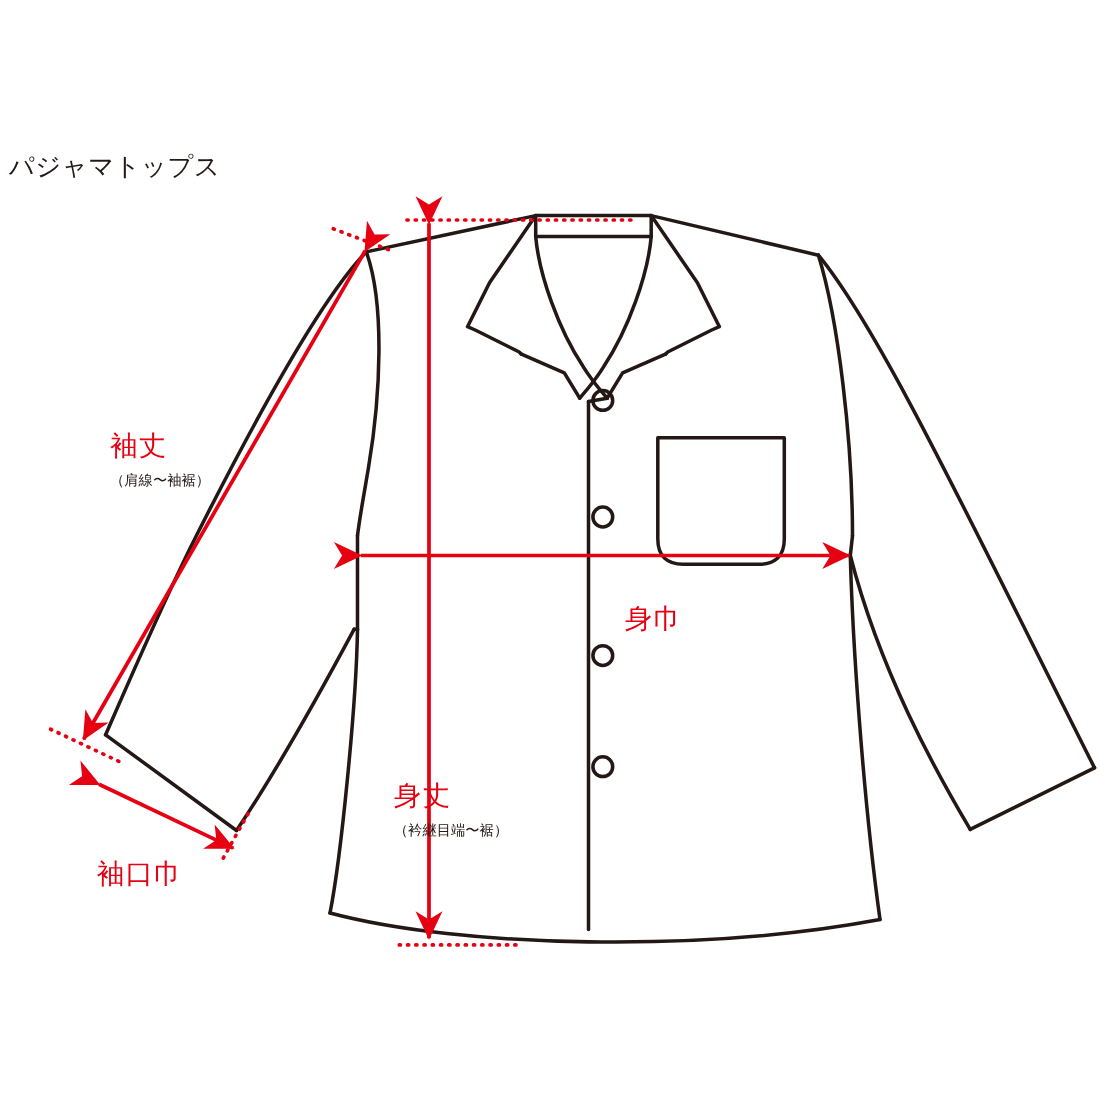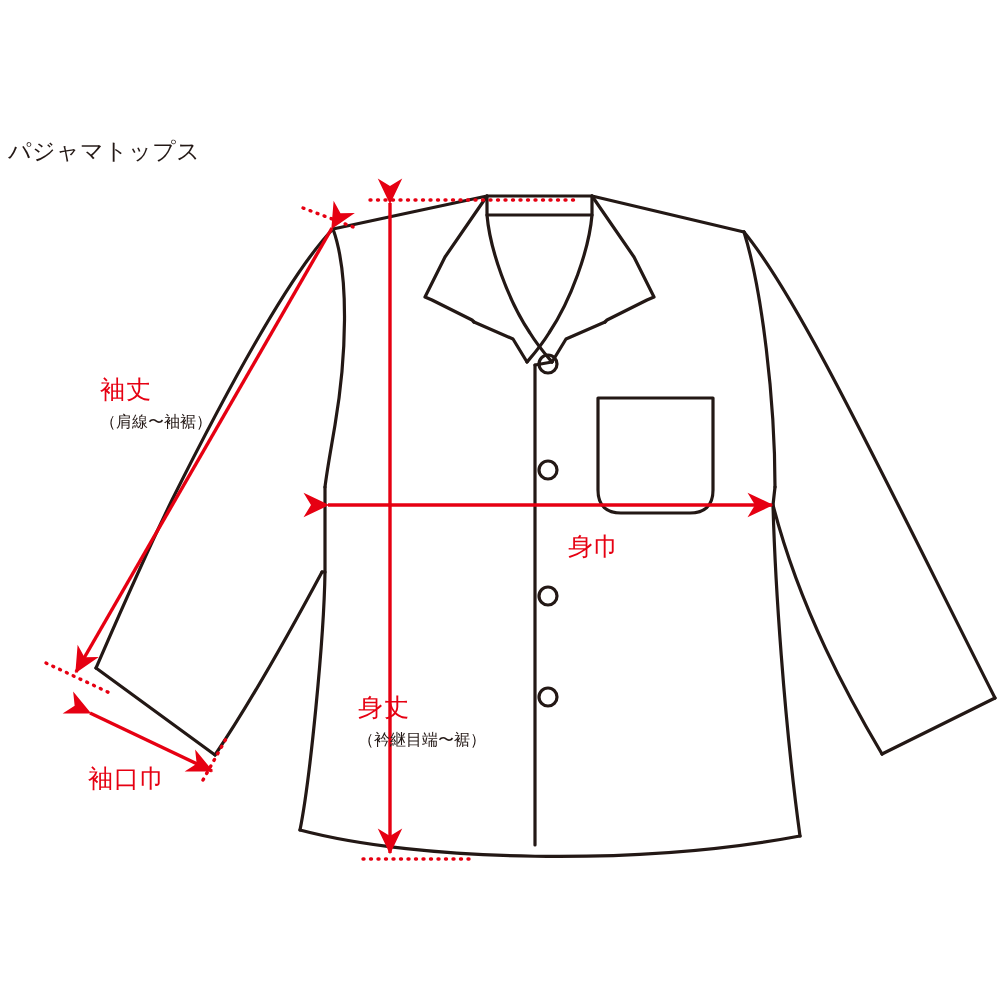--- a/index.html
+++ b/index.html
@@ -37,29 +37,29 @@
     font-size: 23px;
     color: #231815;
     letter-spacing: 0.5px;
   }
   .lbl-main {
     font-size: 25px;
     color: #e60012;
     letter-spacing: 1px;
   }
   .lbl-sub {
-    font-size: 16px;
+    font-size: 13px;
     color: #231815;
     letter-spacing: 0px;
   }
   .lbl-group {
     position: absolute;
     text-align: left;
   }
-  .lbl-group .lbl-main { position: static; display: block; margin-bottom: 6px; }
+  .lbl-group .lbl-main { position: static; display: block; margin-bottom: 6px; margin-top: 16px; }
   .lbl-group .lbl-sub  { position: static; display: block; }
 </style>
 </head>
 <body>
 
 <div id="stage">
 
   <svg id="diagram" viewBox="0 0 1000 1000">
     <defs>
       <marker id="arrHead" markerWidth="9" markerHeight="9" refX="7.6" refY="4.5" orient="auto" markerUnits="strokeWidth">

